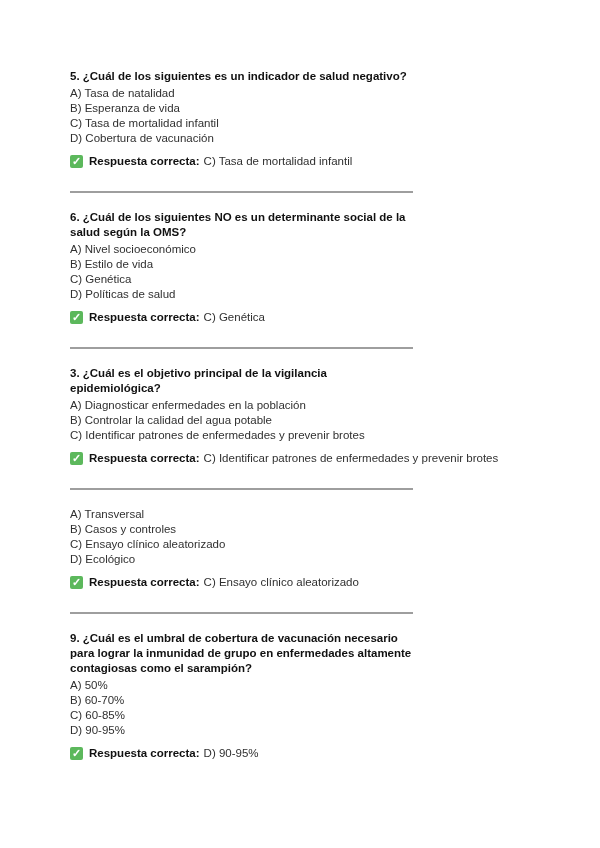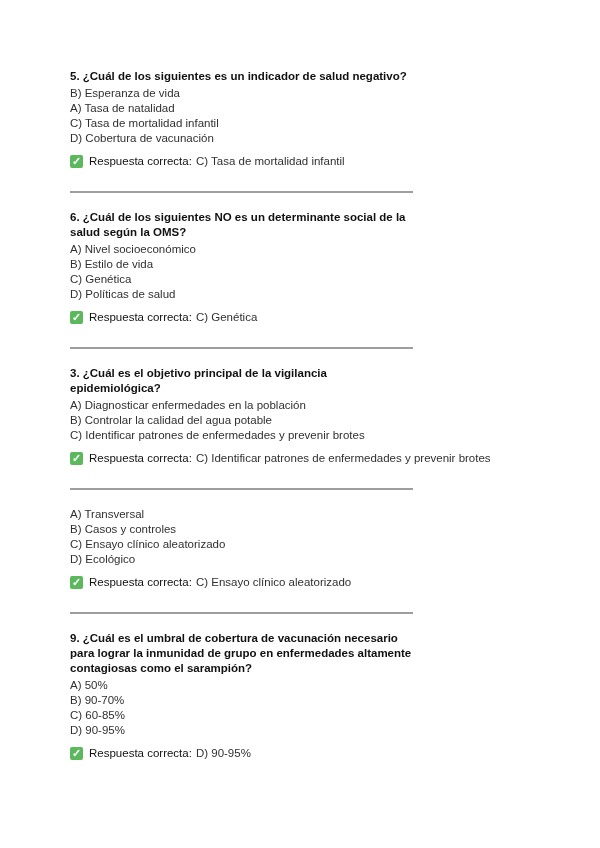--- a/index.html
+++ b/index.html
@@ -47,41 +47,41 @@
     margin-right: 6px;
     border-radius: 2px;
     background: var(--accent-green, #5cb85c);
     color: #ffffff;
     font-size: 11px;
     line-height: 13px;
     font-weight: 700;
     text-align: center;
   }
   .answer-label {
-    font-weight: 400;
+    font-weight: 700;
     color: var(--title-color, #111111);
     margin-right: 4px;
   }
   .answer-text { color: var(--body-color, #303030); }
   hr.divider {
     border: 0;
     border-top: 2px solid var(--divider-color, #9e9e9e);
     margin: 22px 0 17px 0;
   }
 </style>
 </head>
 <body>
 
 <div class="page">
   <div id="questions-container">
   <section class="question">
     <h2 class="q-title">5. ¿Cuál de los siguientes es un indicador de salud negativo?</h2>
     <div class="options">
+          <div class="option">A) Tasa de natalidad</div>
           <div class="option">B) Esperanza de vida</div>
-          <div class="option">A) Tasa de natalidad</div>
           <div class="option">C) Tasa de mortalidad infantil</div>
           <div class="option">D) Cobertura de vacunación</div>
         </div>
     <div class="answer-line">
       <span class="check-icon">✓</span>
       <span class="answer-label">Respuesta correcta:</span>
       <span class="answer-text">C) Tasa de mortalidad infantil</span>
     </div>
     <hr class="divider">
   </section>
@@ -129,21 +129,21 @@
       <span class="answer-label">Respuesta correcta:</span>
       <span class="answer-text">C) Ensayo clínico aleatorizado</span>
     </div>
     <hr class="divider">
   </section>
 
   <section class="question">
     <h2 class="q-title">9. ¿Cuál es el umbral de cobertura de vacunación necesario para lograr la inmunidad de grupo en enfermedades altamente contagiosas como el sarampión?</h2>
     <div class="options">
           <div class="option">A) 50%</div>
-          <div class="option">B) 90-70%</div>
+          <div class="option">B) 60-70%</div>
           <div class="option">C) 60-85%</div>
           <div class="option">D) 90-95%</div>
         </div>
     <div class="answer-line">
       <span class="check-icon">✓</span>
       <span class="answer-label">Respuesta correcta:</span>
       <span class="answer-text">D) 90-95%</span>
     </div>
 
   </section>

